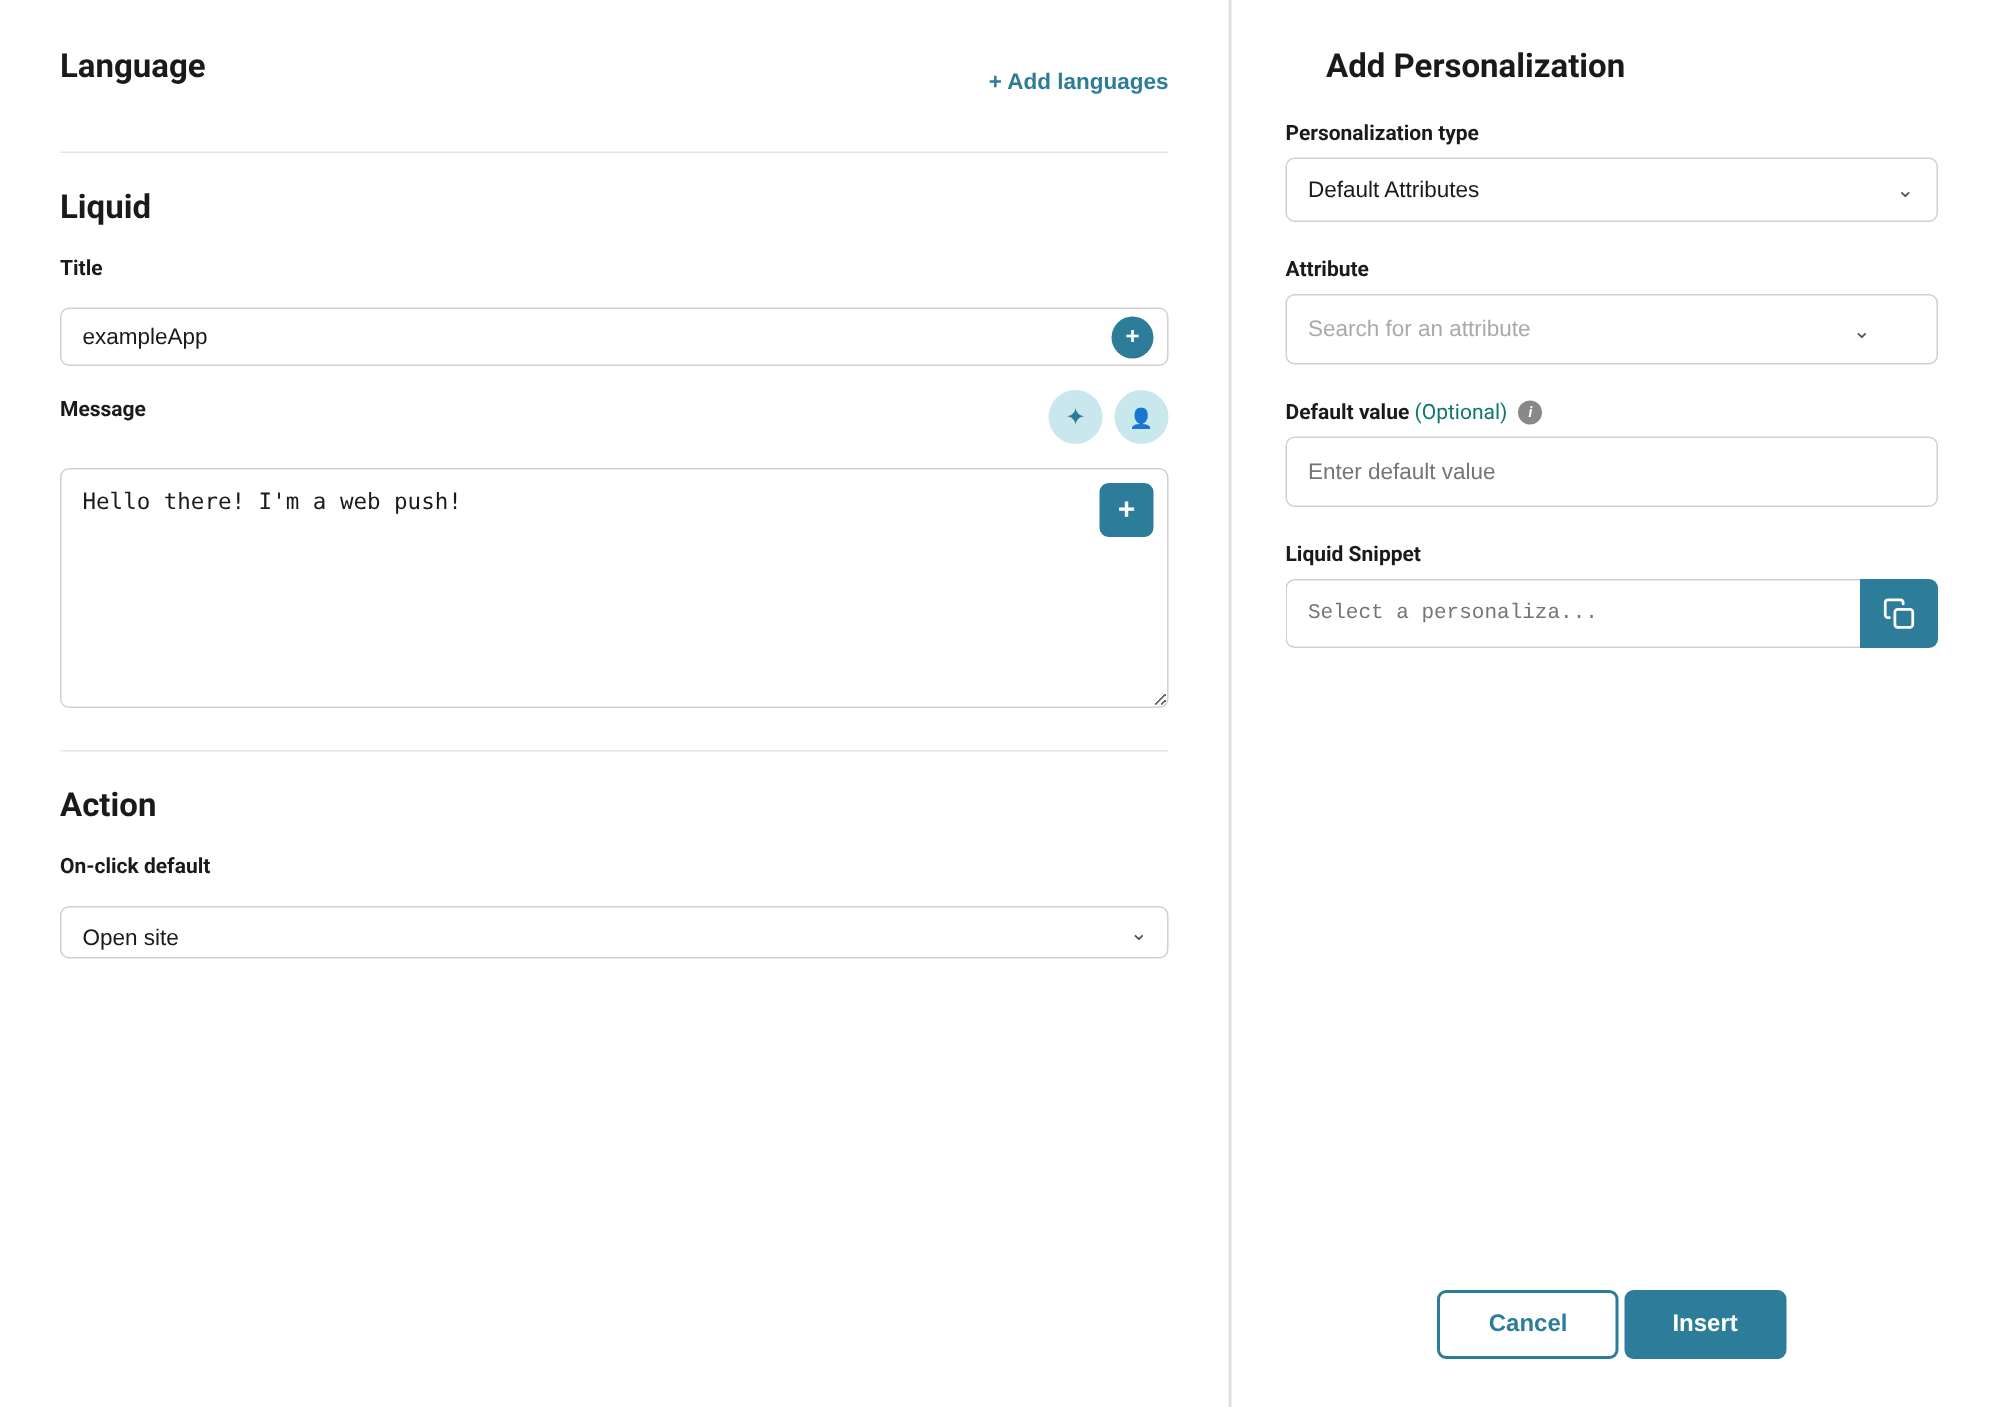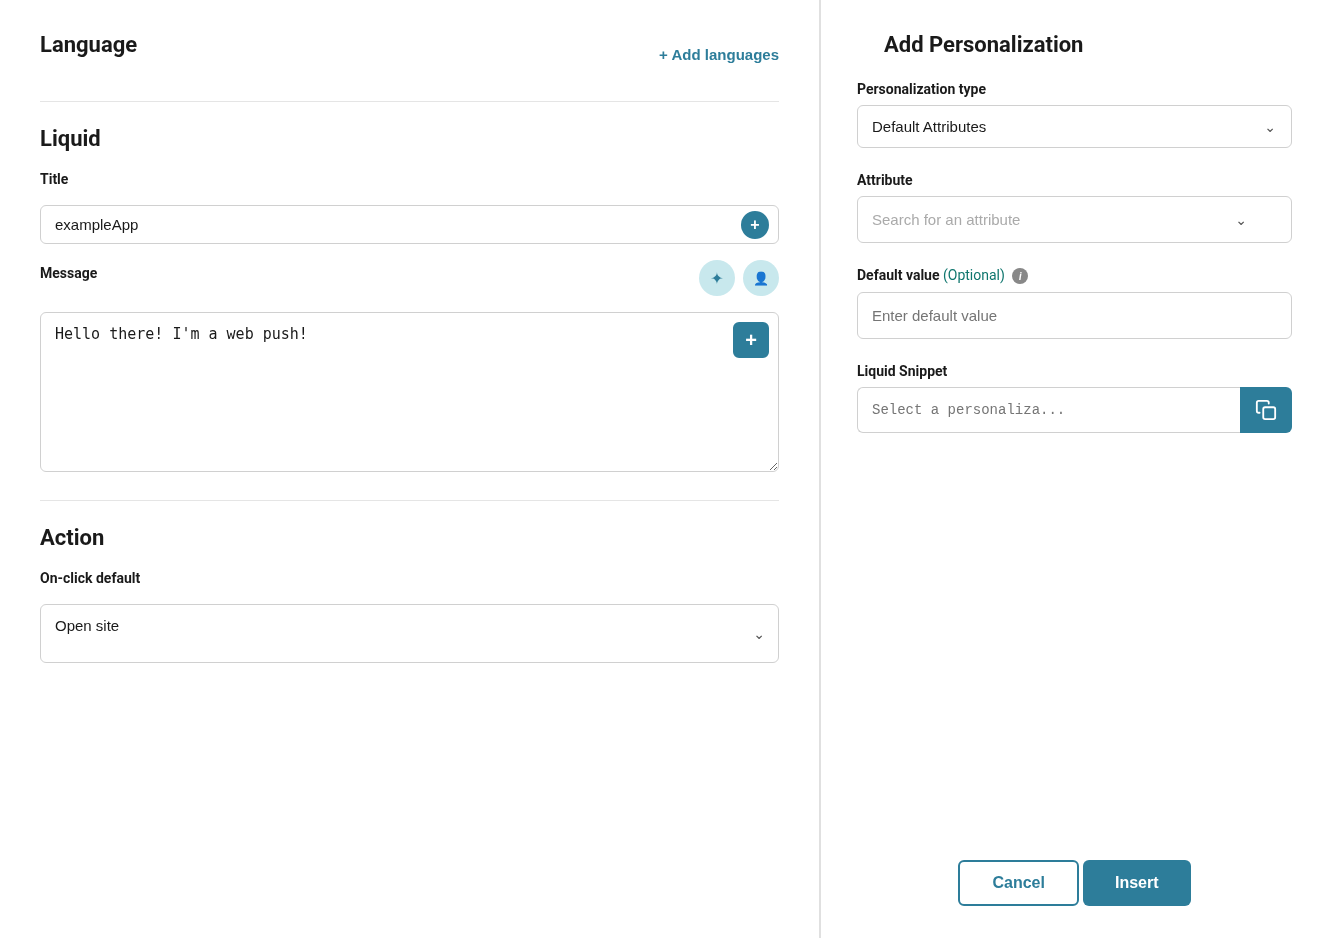--- a/index.html
+++ b/index.html
@@ -131,21 +131,21 @@
     }
 
     .select-wrapper {
       position: relative;
     }
 
     .select-input {
       width: 100%;
       border: 1px solid #d0d0d0;
       border-radius: 6px;
-      padding: 12px 44px 28px 14px;
+      padding: 12px 44px 4px 14px;
       font-size: 15px;
       color: #1a1a1a;
       appearance: none;
       background: white;
       cursor: pointer;
       outline: none;
     }
 
     .select-chevron {
       position: absolute;

